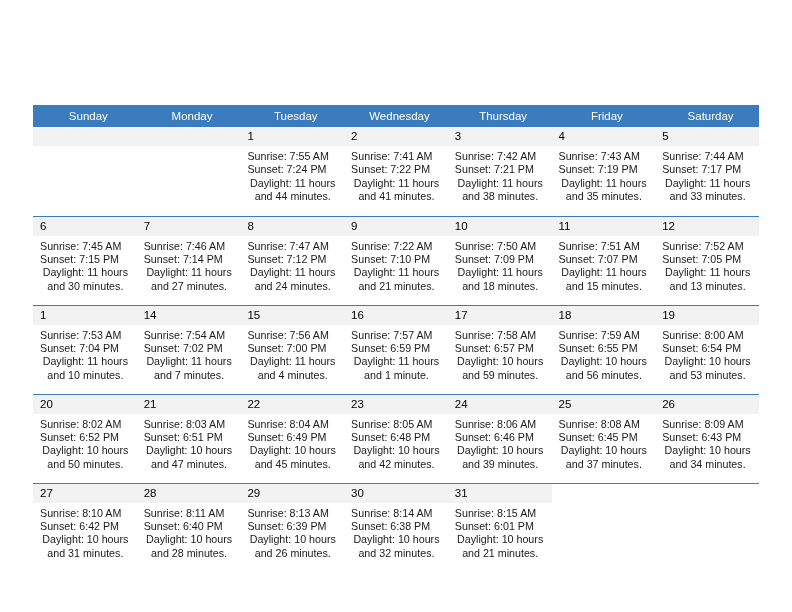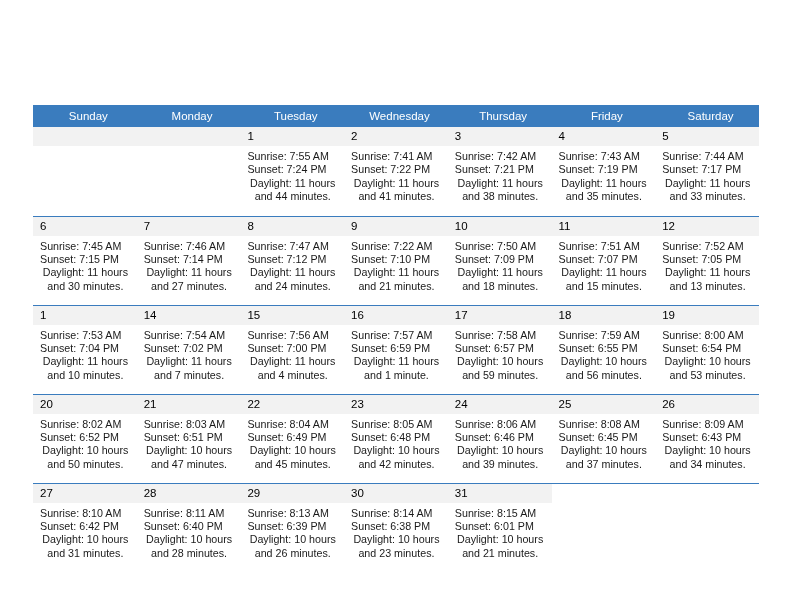--- a/index.html
+++ b/index.html
@@ -412,21 +412,21 @@
               <div>Sunrise: 8:13 AM</div>
               <div>Sunset: 6:39 PM</div>
               <div class="daylight">Daylight: 10 hours and 26 minutes.</div>
             </div>
           </td>
           <td class="">
             <div class="daynum">30</div>
             <div class="info">
               <div>Sunrise: 8:14 AM</div>
               <div>Sunset: 6:38 PM</div>
-              <div class="daylight">Daylight: 10 hours and 23 minutes.</div>
+              <div class="daylight">Daylight: 10 hours and 32 minutes.</div>
             </div>
           </td>
           <td class="">
             <div class="daynum">31</div>
             <div class="info">
               <div>Sunrise: 8:15 AM</div>
               <div>Sunset: 6:01 PM</div>
               <div class="daylight">Daylight: 10 hours and 21 minutes.</div>
             </div>
           </td>

